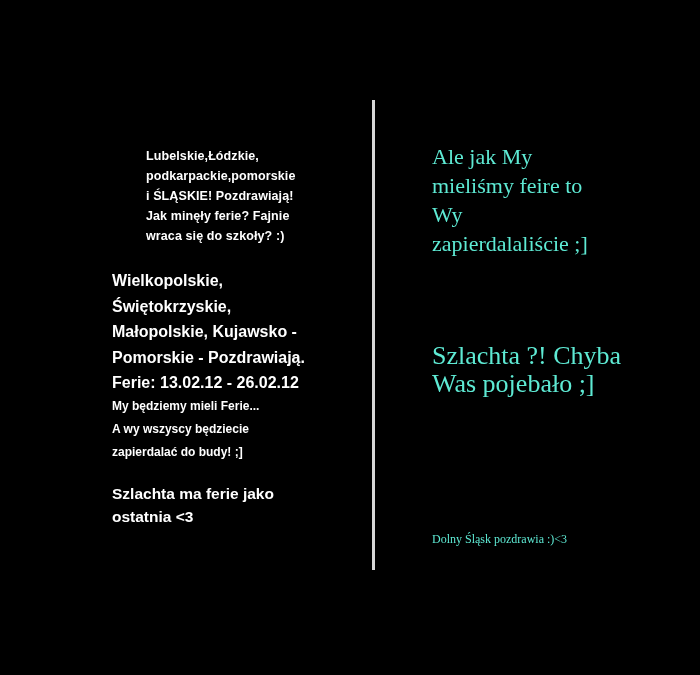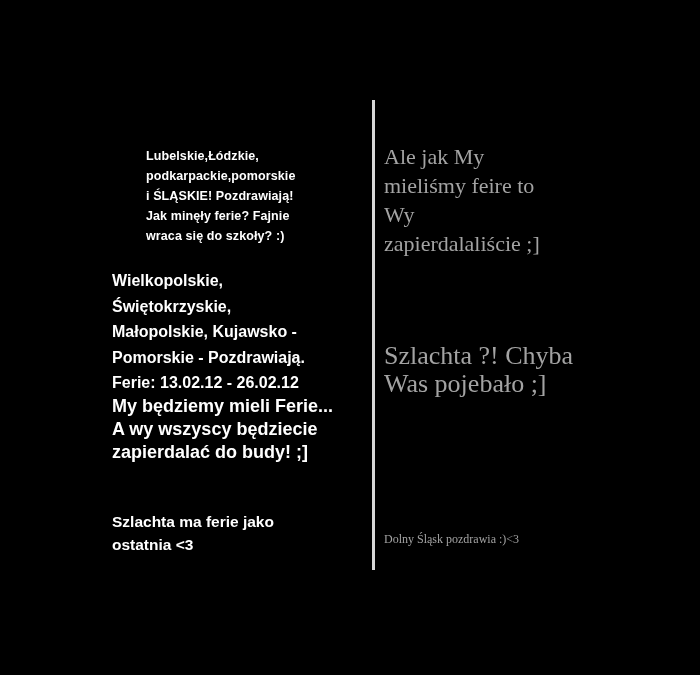--- a/index.html
+++ b/index.html
@@ -37,47 +37,48 @@
   #left-medium {
     left: 112px;
     top: 268px;
     font-size: 16px;
     line-height: 25.5px;
   }
 
   #left-medium2 {
     left: 112px;
     top: 395px;
-    font-size: 18px;
+    font-size: 12px;
     line-height: 23px;
   }
 
   #left-last {
     left: 112px;
-    top: 510px;
+    top: 482px;
     font-size: 15.5px;
     line-height: 23px;
   }
 
   
   #divider {
     position: absolute;
     left: 372px;
     top: 100px;
     width: 3px;
     height: 470px;
     background: #d8d8d8;
   }
 
   
   .right-block {
     position: absolute;
-    color: #a3a3a3;
+    color: #5eead4;
     font-family: "Liberation Serif", serif;
     white-space: pre-line;
+    margin-left: 48px;
   }
 
   #right-top {
     left: 384px;
     top: 142px;
     font-size: 22px;
     line-height: 29px;
   }
 
   #right-mid {

